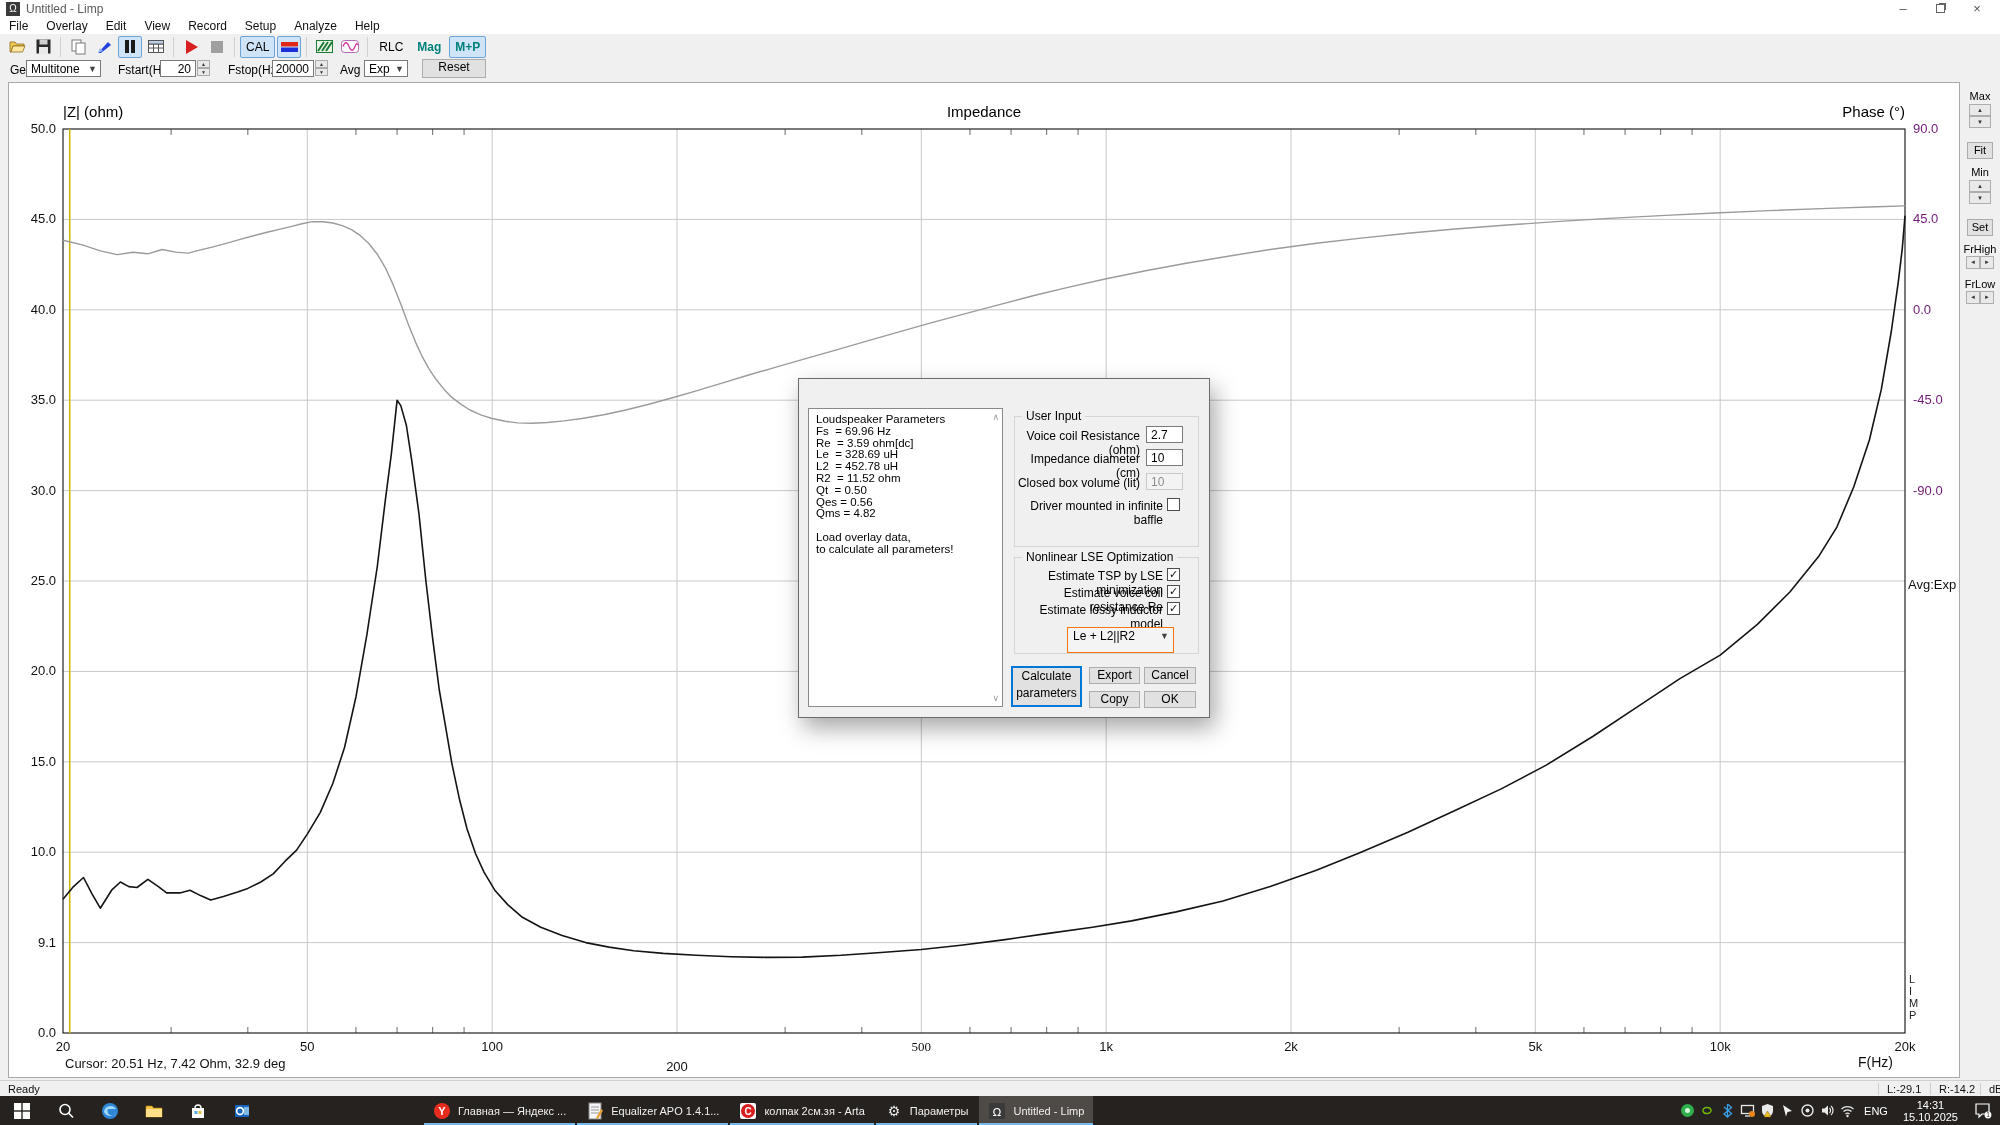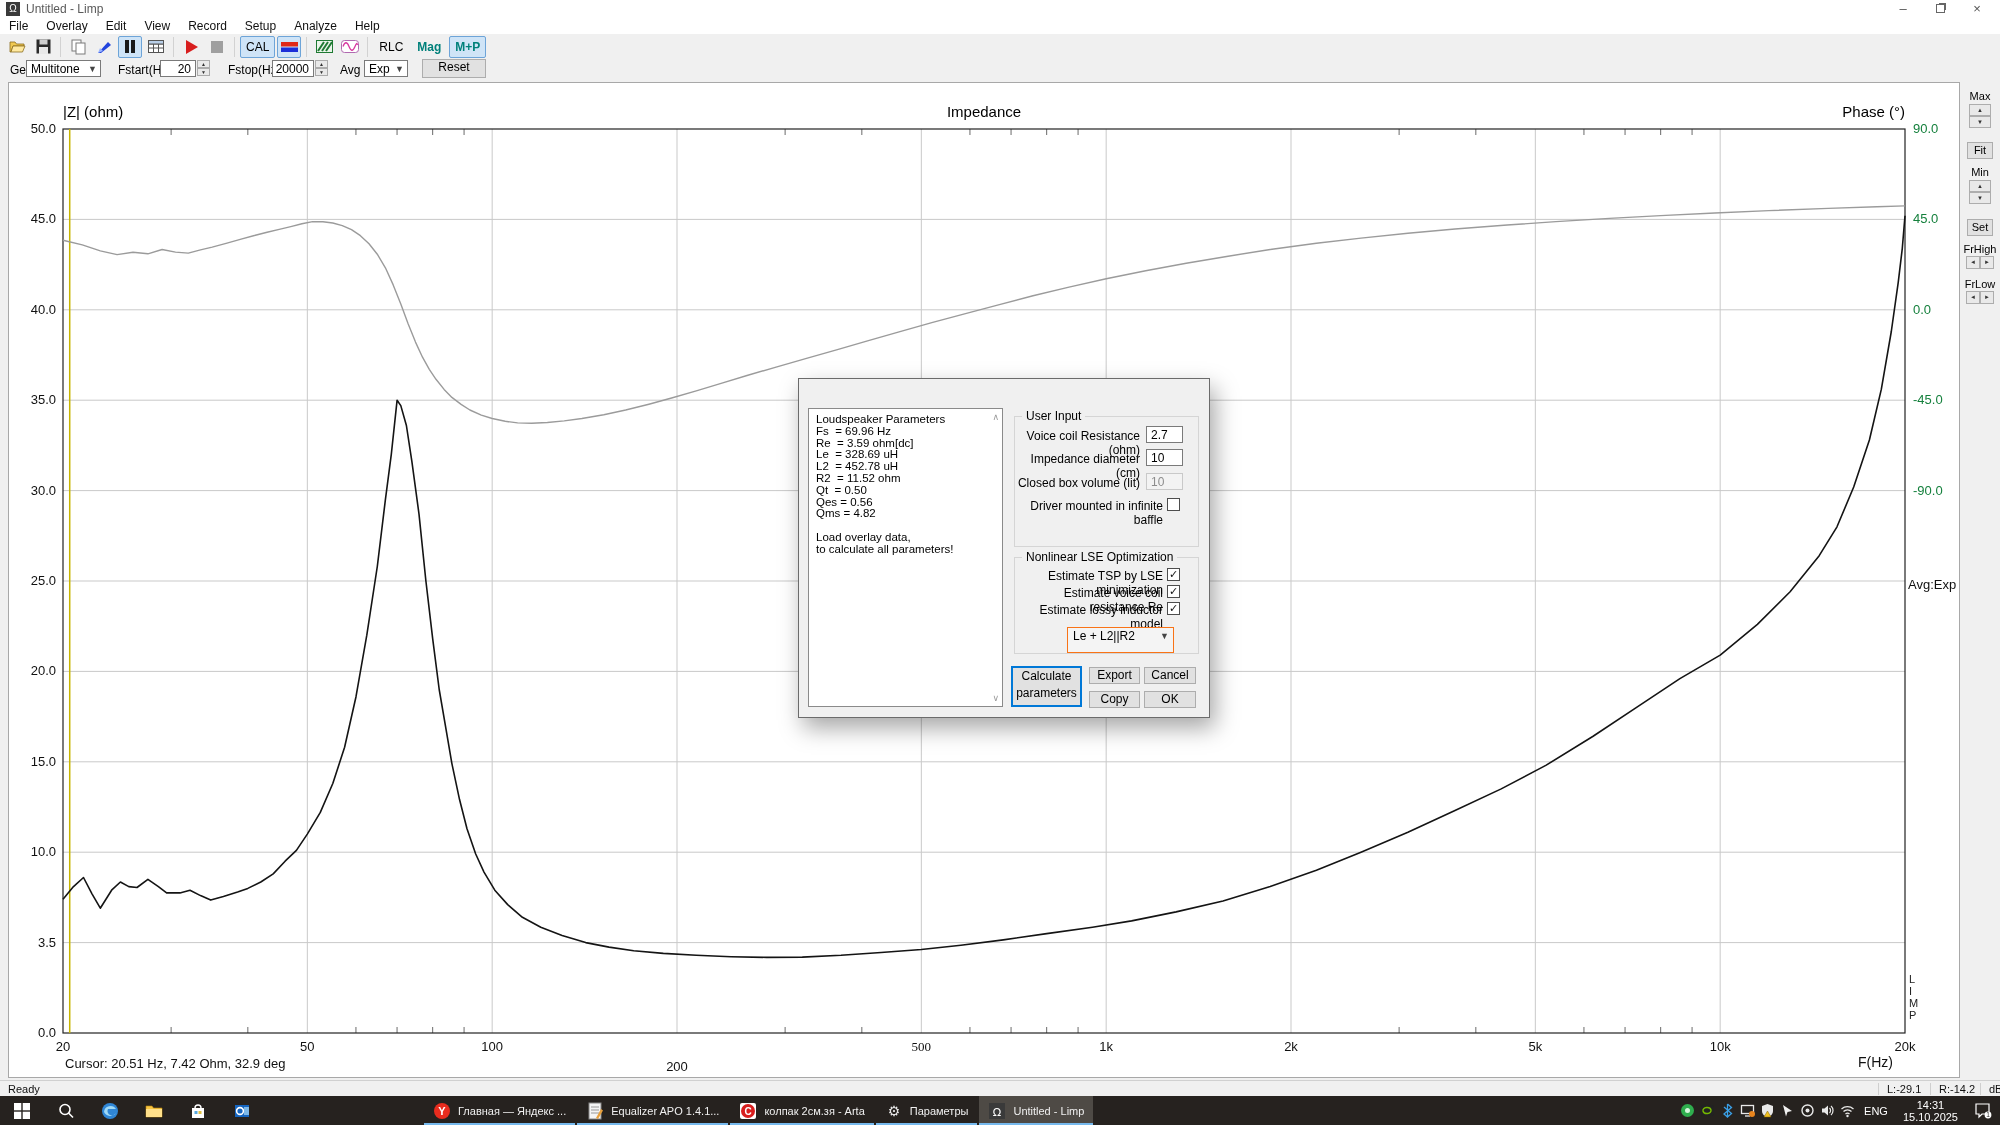--- a/index.html
+++ b/index.html
@@ -32,21 +32,21 @@
   .numbox { position:absolute; top:1px; height:17px; background:#fff; border:1px solid #7a7a7a; font-size:12px; text-align:right; padding:1px 4px 0 2px; }
   .spinv { position:absolute; top:1px; width:13px; height:17px; }
   .spinv div { height:8px; border:1px solid #ababab; background:#e9e9e9; font-size:5px; line-height:7px; text-align:center; color:#333; }
   .pushbtn { position:absolute; top:0; height:19px; background:#e1e1e1; border:1px solid #adadad; font-size:12px; text-align:center; }
 
   
   #chart-panel { position:absolute; left:8px; top:82px; width:1952px; height:996px; background:#ffffff; border:1px solid #a8a8a8; }
   #chart-svg { position:absolute; left:0; top:0; pointer-events:none; }
   .chart-title { position:absolute; font-size:15px; color:#000; }
   .tickL { position:absolute; width:42px; text-align:right; font-size:13px; color:#111; }
-  .tickR { position:absolute; width:50px; text-align:left; font-size:13px; color:#15803d; }
+  .tickR { position:absolute; width:50px; text-align:left; font-size:13px; color:#701a75; }
   .tickX { position:absolute; width:64px; text-align:center; font-size:13px; color:#111; }
   #cursor-readout { position:absolute; left:65px; top:1056px; font-size:13px; color:#111; }
   #fhz-label { position:absolute; left:1858px; top:1054px; font-size:14px; color:#111; }
   #avg-indicator { position:absolute; left:1908px; top:577px; font-size:13px; color:#111; }
   #limp-mark { position:absolute; left:1909px; top:973px; font-size:11px; line-height:12px; color:#222; white-space:pre-line; }
 
   
   #side-panel { position:absolute; left:1960px; top:82px; width:40px; height:996px; background:#f0f0f0; font-size:11px; color:#000; }
   .sp-label { position:absolute; width:40px; text-align:center; }
   .sp-spinv { position:absolute; left:9px; width:22px; }
@@ -290,21 +290,21 @@
 P</div>
 <div class="tickL" style="left: 14px; top: 121px;">50.0</div>
     <div class="tickL" style="left: 14px; top: 211.4px;">45.0</div>
     <div class="tickL" style="left: 14px; top: 301.8px;">40.0</div>
     <div class="tickL" style="left: 14px; top: 392.2px;">35.0</div>
     <div class="tickL" style="left: 14px; top: 482.6px;">30.0</div>
     <div class="tickL" style="left: 14px; top: 573px;">25.0</div>
     <div class="tickL" style="left: 14px; top: 663.4px;">20.0</div>
     <div class="tickL" style="left: 14px; top: 753.8px;">15.0</div>
     <div class="tickL" style="left: 14px; top: 844.2px;">10.0</div>
-    <div class="tickL" style="left: 14px; top: 934.6px;">3.5</div>
+    <div class="tickL" style="left: 14px; top: 934.6px;">9.1</div>
     <div class="tickL" style="left: 14px; top: 1025px;">0.0</div>
     <div class="tickR" style="left: 1913px; top: 121px;">90.0</div>
     <div class="tickR" style="left: 1913px; top: 211.4px;">45.0</div>
     <div class="tickR" style="left: 1913px; top: 301.8px;">0.0</div>
     <div class="tickR" style="left: 1913px; top: 392.2px;">-45.0</div>
     <div class="tickR" style="left: 1913px; top: 482.6px;">-90.0</div>
     <div class="tickX" style="left: 31px; top: 1039px;">20</div>
     <div class="tickX" style="left: 275.335px; top: 1039px;">50</div>
     <div class="tickX" style="left: 460.168px; top: 1039px;">100</div>
     <div class="tickX" style="left: 645px; top: 1039px; margin-top: 20px;">200</div>

